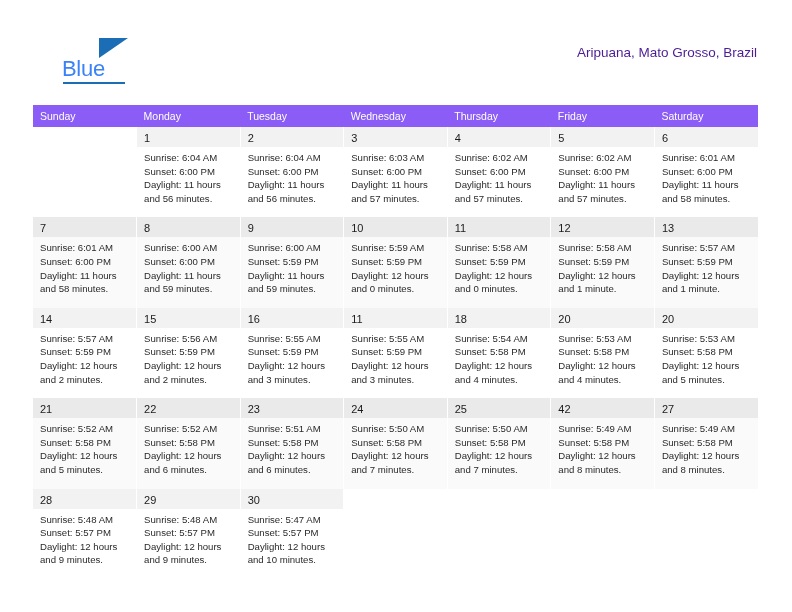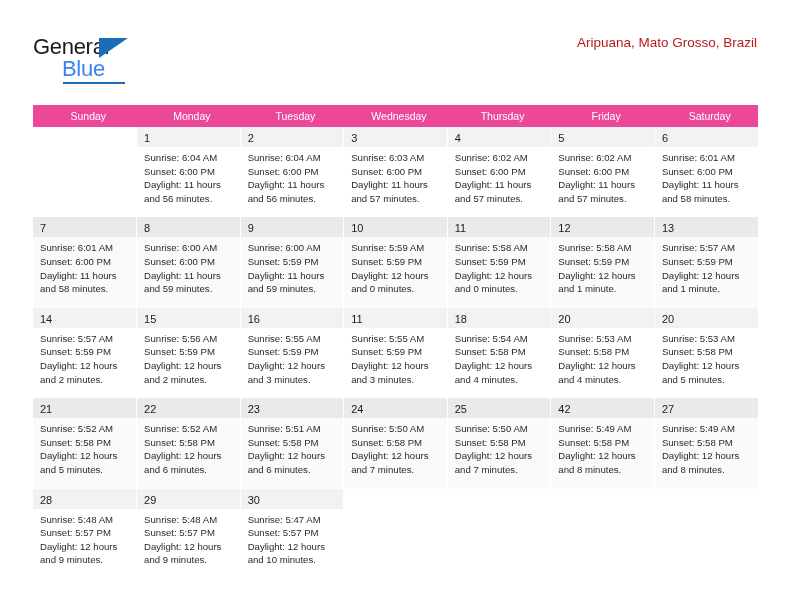--- a/index.html
+++ b/index.html
@@ -78,41 +78,41 @@
     text-align: right;
   }
   .month-title {
     font-size: 27px;
     color: #1b1b1b;
     line-height: 34px;
     white-space: nowrap;
   }
   .location {
     font-size: 13.5px;
-    color: #b91c1c;
+    color: #4c1d95;
     line-height: 20px;
-    margin-top: 5px;
+    margin-top: 15px;
     white-space: nowrap;
   }
 
   
   .calendar {
     position: absolute;
     left: 33px;
     top: 105px;
     width: 725px;
     border-collapse: collapse;
     table-layout: fixed;
   }
   .calendar th {
-    background: #ec4899;
+    background: #8b5cf6;
     color: #ffffff;
     font-size: 10.5px;
     font-weight: normal;
-    text-align: center;
+    text-align: left;
     padding: 5px 0 5px 7px;
     height: 12px;
     border: none;
   }
   .calendar td {
     width: 103.57px;
     height: 79px;
     vertical-align: top;
     padding: 0;
     border-right: 1px solid #ffffff;
@@ -154,21 +154,20 @@
   }
 </style>
 </head>
 <body>
 
 <div class="page">
 
   <div class="header">
 
     <div class="logo">
-      <span class="logo-general">General</span>
       <span class="logo-triangle"></span>
       <span class="logo-blue">Blue</span>
       <span class="logo-underline"></span>
     </div>
 
     <div class="title-block">
       <div class="location">Aripuana, Mato Grosso, Brazil</div>
     </div>
 
   </div>

